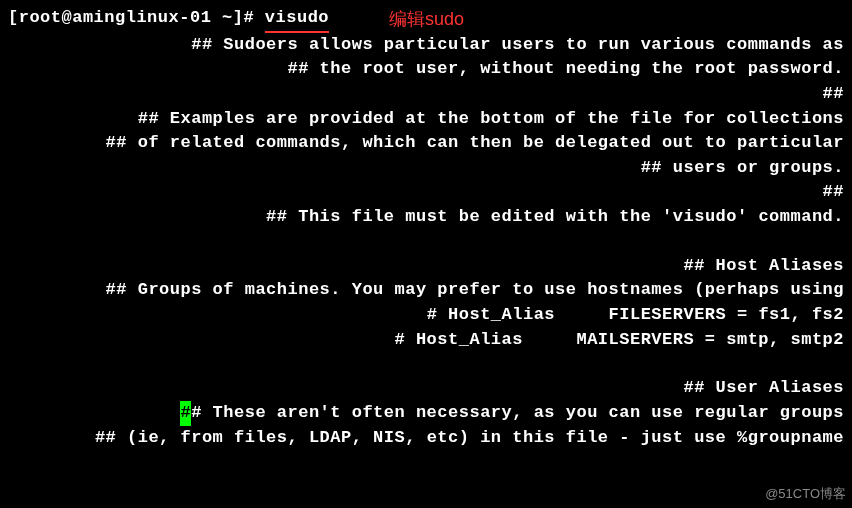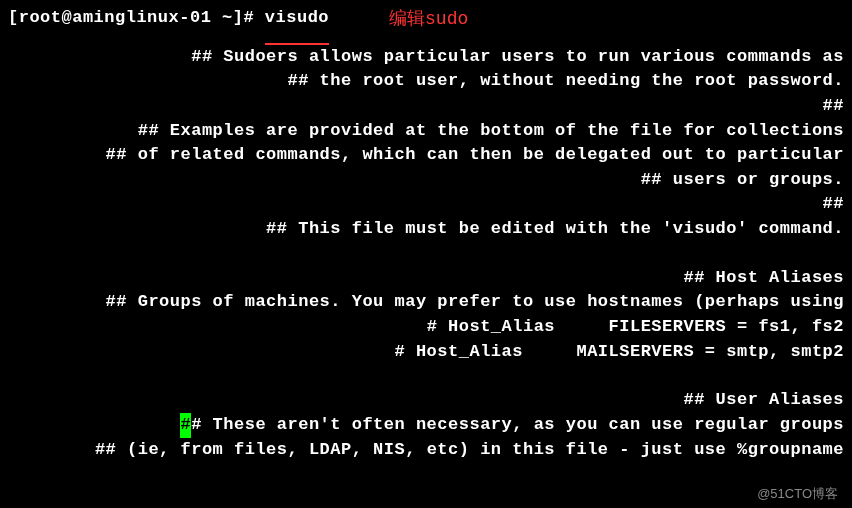--- a/index.html
+++ b/index.html
@@ -28,43 +28,43 @@
     .prompt-line {
       display: flex;
       align-items: flex-start;
     }
     .prompt-text {
       white-space: pre;
     }
     .command {
       white-space: pre;
       border-bottom: 2px solid #ff3333;
-      padding-bottom: 12px;
+      padding-bottom: 0;
       margin-left: 0;
     }
     .annotation {
       color: #ff3333;
       font-weight: normal;
-      font-family: Liberation Mono, monospace;
+      font-family: Liberation Sans, sans-serif;
       margin-left: 60px;
       font-size: 18px;
       letter-spacing: 0;
     }
     .spacer {
       height: 24px;
     }
     .cursor-block {
       background: #00ff00;
       color: #000000;
       display: inline-block;
       width: 11px;
     }
     .watermark {
       position: absolute;
-      right: 14px;
+      right: 6px;
       bottom: 4px;
       color: #888888;
       font-family: sans-serif;
       font-size: 13px;
       font-weight: normal;
       letter-spacing: 0;
     }
   </style>
 </head>
 <body>

